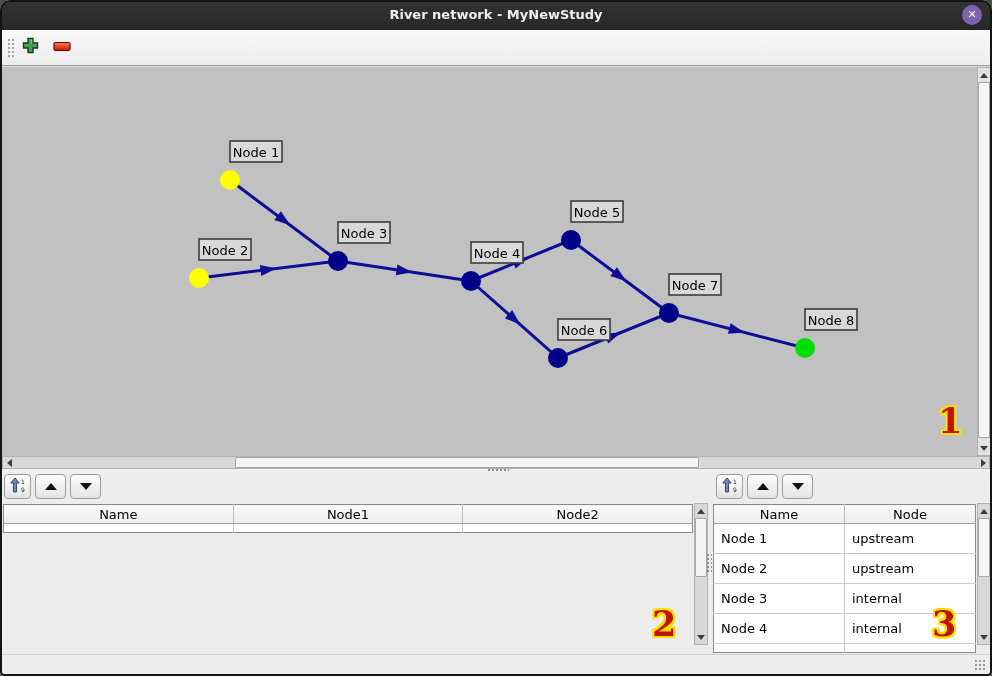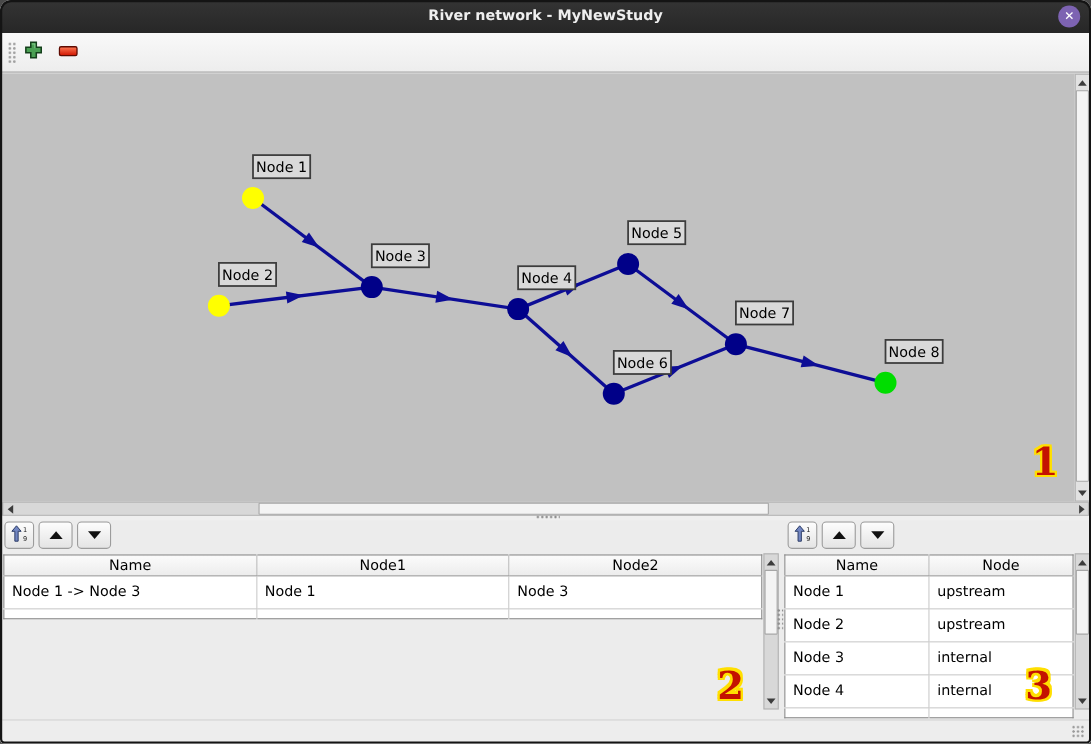--- a/index.html
+++ b/index.html
@@ -216,25 +216,20 @@
 
   <table class="grid" id="left-table">
       <thead>
         <tr>
           <th>Name</th>
           <th>Node1</th>
           <th>Node2</th>
         </tr>
       </thead>
       <tbody>
-        <tr>
-          <td>Node 1 -&gt; Node 3</td>
-          <td>Node 1</td>
-          <td>Node 3</td>
-        </tr>
         <tr class="empty-row">
           <td></td>
           <td></td>
           <td></td>
         </tr>
       </tbody>
     </table>
   <div class="scrollbar vscroll-ltable">
     <div class="sb-btn" style="left:0;top:1px;">
         <span class="tri up"></span>

